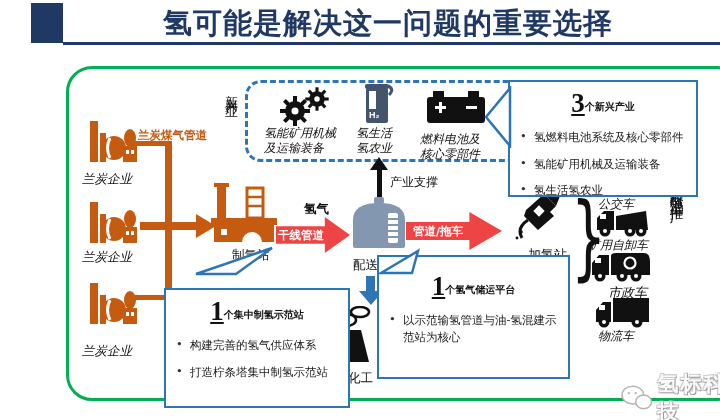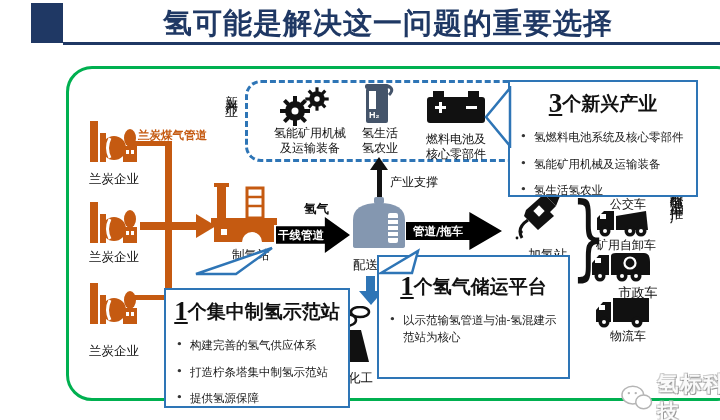--- a/index.html
+++ b/index.html
@@ -8,51 +8,51 @@
   .abs{position:absolute;}
   
   .hdr-square{left:3px;top:3px;width:32px;height:40px;background:#1F3864;}
   .hdr-title{left:0;top:4px;width:720px;text-align:center;font-size:29px;font-weight:bold;
              color:#1F3864;letter-spacing:1px;}
   .hdr-line{left:35px;top:42px;width:681px;height:3px;background:#1F3864;}
   
   .frame{left:38px;top:66px;width:671px;height:329px;border:3px solid #00B050;border-radius:26px;}
   
   .lbl{font-family:"DejaVu Serif","Liberation Serif",serif;font-size:12.5px;color:#111;z-index:2;}
-  .lbl-c{text-align:center;}
+  .lbl-c{text-align:left;font-style:italic;}
   .ml{white-space:pre-line;line-height:15px;font-size:12px;}
   .vtext{writing-mode:vertical-rl;text-orientation:upright;letter-spacing:3px;
          font-family:"DejaVu Serif","Liberation Serif",serif;color:#111;}
   
   .pipe{background:#C55A11;z-index:1;}
   .pipe-label{font-size:11.5px;font-weight:bold;color:#C55A11;z-index:2;
               font-family:"DejaVu Serif",serif;}
   .tri-right{width:0;height:0;border-top:12px solid transparent;border-bottom:12px solid transparent;
              border-left:20px solid #C55A11;z-index:1;}
   
-  .barrow{z-index:2;background:#000000;
+  .barrow{z-index:2;background:#ef4444;
           clip-path:polygon(0 26%,66% 26%,66% 0,100% 50%,66% 100%,66% 74%,0 74%);}
   .barrow span{position:absolute;top:50%;transform:translateY(-50%);color:#fff;
                font-weight:bold;font-size:11.5px;text-align:center;
                font-family:"DejaVu Serif",serif;}
   .up-arrow-bar{background:#111;z-index:2;}
   .up-arrow-head{width:0;height:0;border-left:9px solid transparent;border-right:9px solid transparent;
                  border-bottom:13px solid #111;z-index:2;}
   .dn-arrow-bar{background:#2E75B6;z-index:2;}
   .dn-arrow-head{width:0;height:0;border-left:12px solid transparent;border-right:12px solid transparent;
                  border-top:14px solid #2E75B6;z-index:2;}
   
   .dashedbox{left:217px;top:80px;width:283px;height:76px;border:3px dashed #2E75B6;
              border-radius:16px;z-index:2;}
   
   .callout{background:#fff;border:2.5px solid #2E75B6;z-index:5;}
   .ctitle-row{text-align:center;margin-top:6px;}
   .cnum{font-family:"Liberation Serif","DejaVu Serif",serif;font-weight:bold;font-size:27px;
         text-decoration:underline;color:#111;vertical-align:-2px;}
-  .ctitle{font-family:"DejaVu Serif",serif;font-weight:bold;font-size:19px;color:#111;}
+  .ctitle{font-family:"DejaVu Serif",serif;font-weight:bold;font-size:10px;color:#111;}
   .bullets{margin:6px 0 0 0;padding:0 6px 0 24px;list-style:none;}
   .bullets li{position:relative;font-family:"DejaVu Serif",serif;font-size:11.5px;color:#1a1a1a;
               line-height:1.45;margin-top:10px;}
   .bullets li::before{content:"\2022";position:absolute;left:-14px;top:-1px;color:#333;}
   .tail{position:absolute;z-index:6;}
   
   .brace{font-family:"DejaVu Sans",sans-serif;font-size:92px;color:#111;line-height:1;
          transform:scaleX(.6);transform-origin:left top;z-index:2;}
   
   .wm{z-index:10;display:flex;align-items:center;gap:4px;}
@@ -298,21 +298,20 @@
   <svg class="tail" style="left:158px;top:245px;" width="94" height="31">
     <polygon points="10,29 86,3 50,29" fill="#fff" stroke="#2E75B6" stroke-width="2.5"></polygon>
   </svg>
   <div class="abs callout" style="left:136px;top:288px;width:182px;height:116px;">
     <div class="ctitle-row">
       <span class="cnum">1</span><span class="ctitle">个集中制氢示范站</span>
     </div>
     <ul class="bullets" style="margin-top:2px;">
       <li>构建完善的氢气供应体系</li>
       <li>打造柠条塔集中制氢示范站</li>
-      <li>提供氢源保障</li>
     </ul>
   </div>
 
   <svg class="tail" style="left:350px;top:248px;" width="46" height="27">
     <polygon points="3,25 40,3 34,25" fill="#fff" stroke="#2E75B6" stroke-width="2.5"></polygon>
   </svg>
   <div class="abs callout" style="left:349px;top:255px;width:189px;height:120px;">
     <div class="ctitle-row" style="margin-top:14px;">
       <span class="cnum">1</span><span class="ctitle">个氢气储运平台</span>
     </div>

